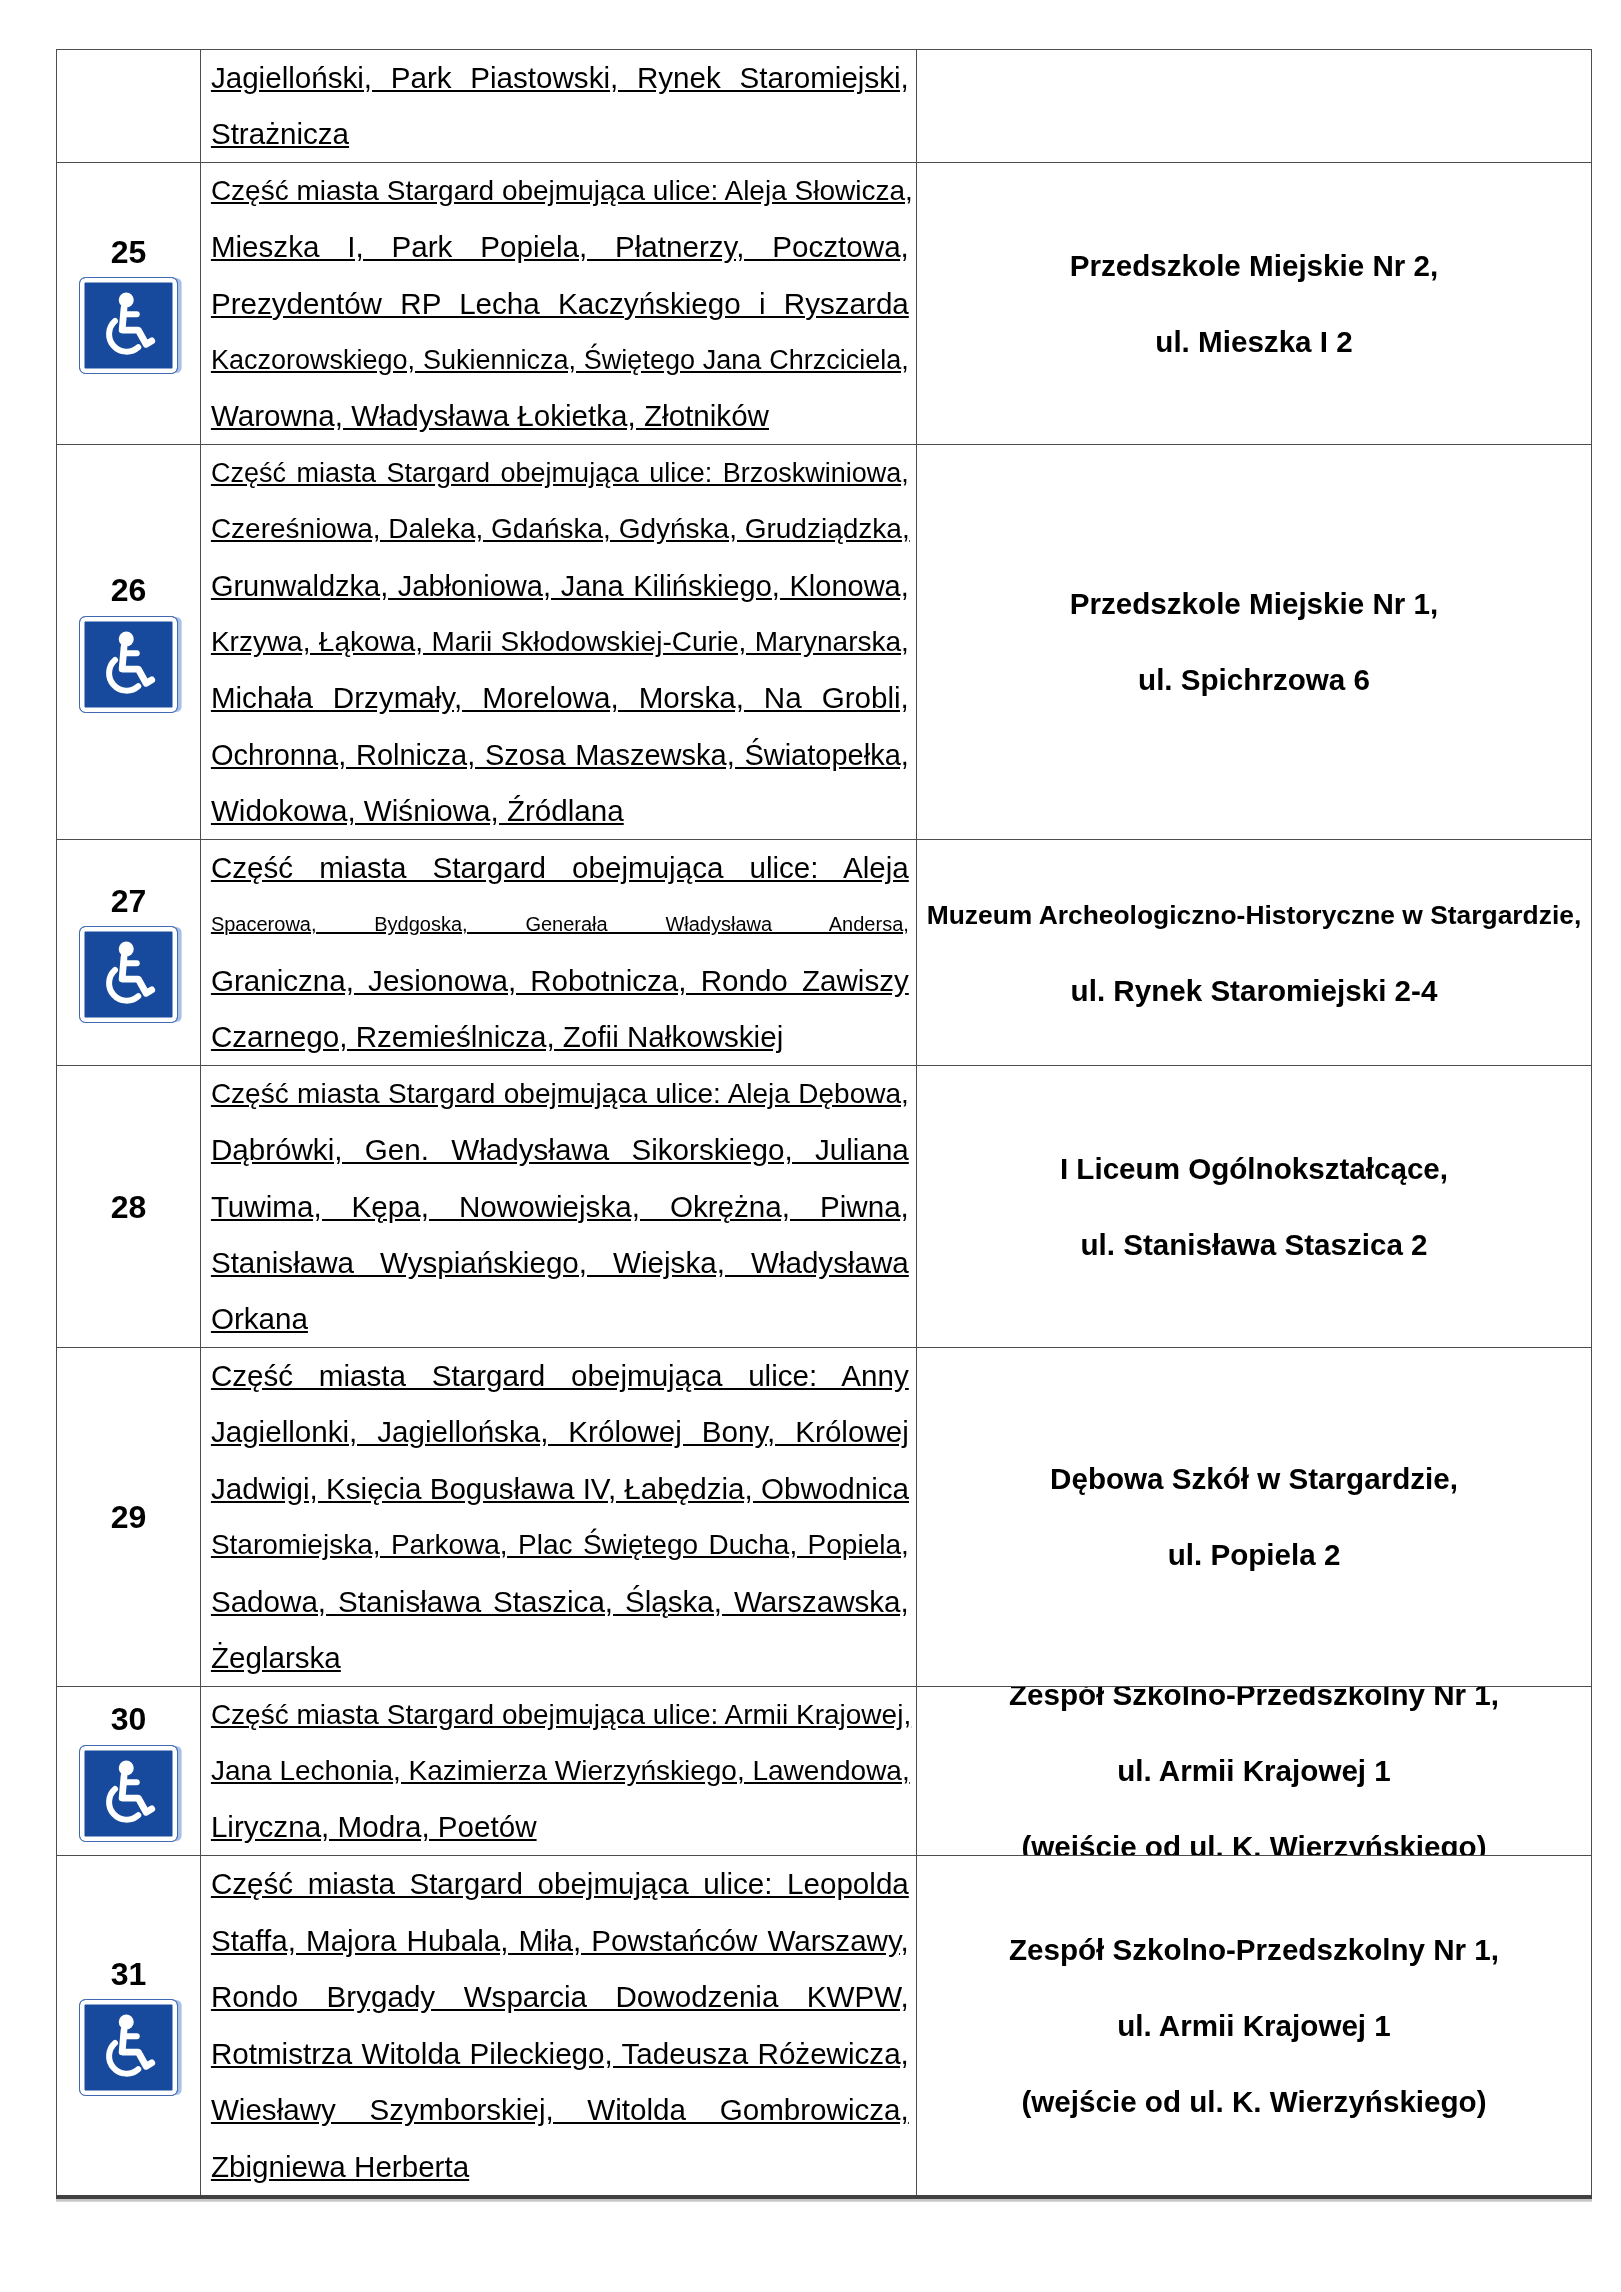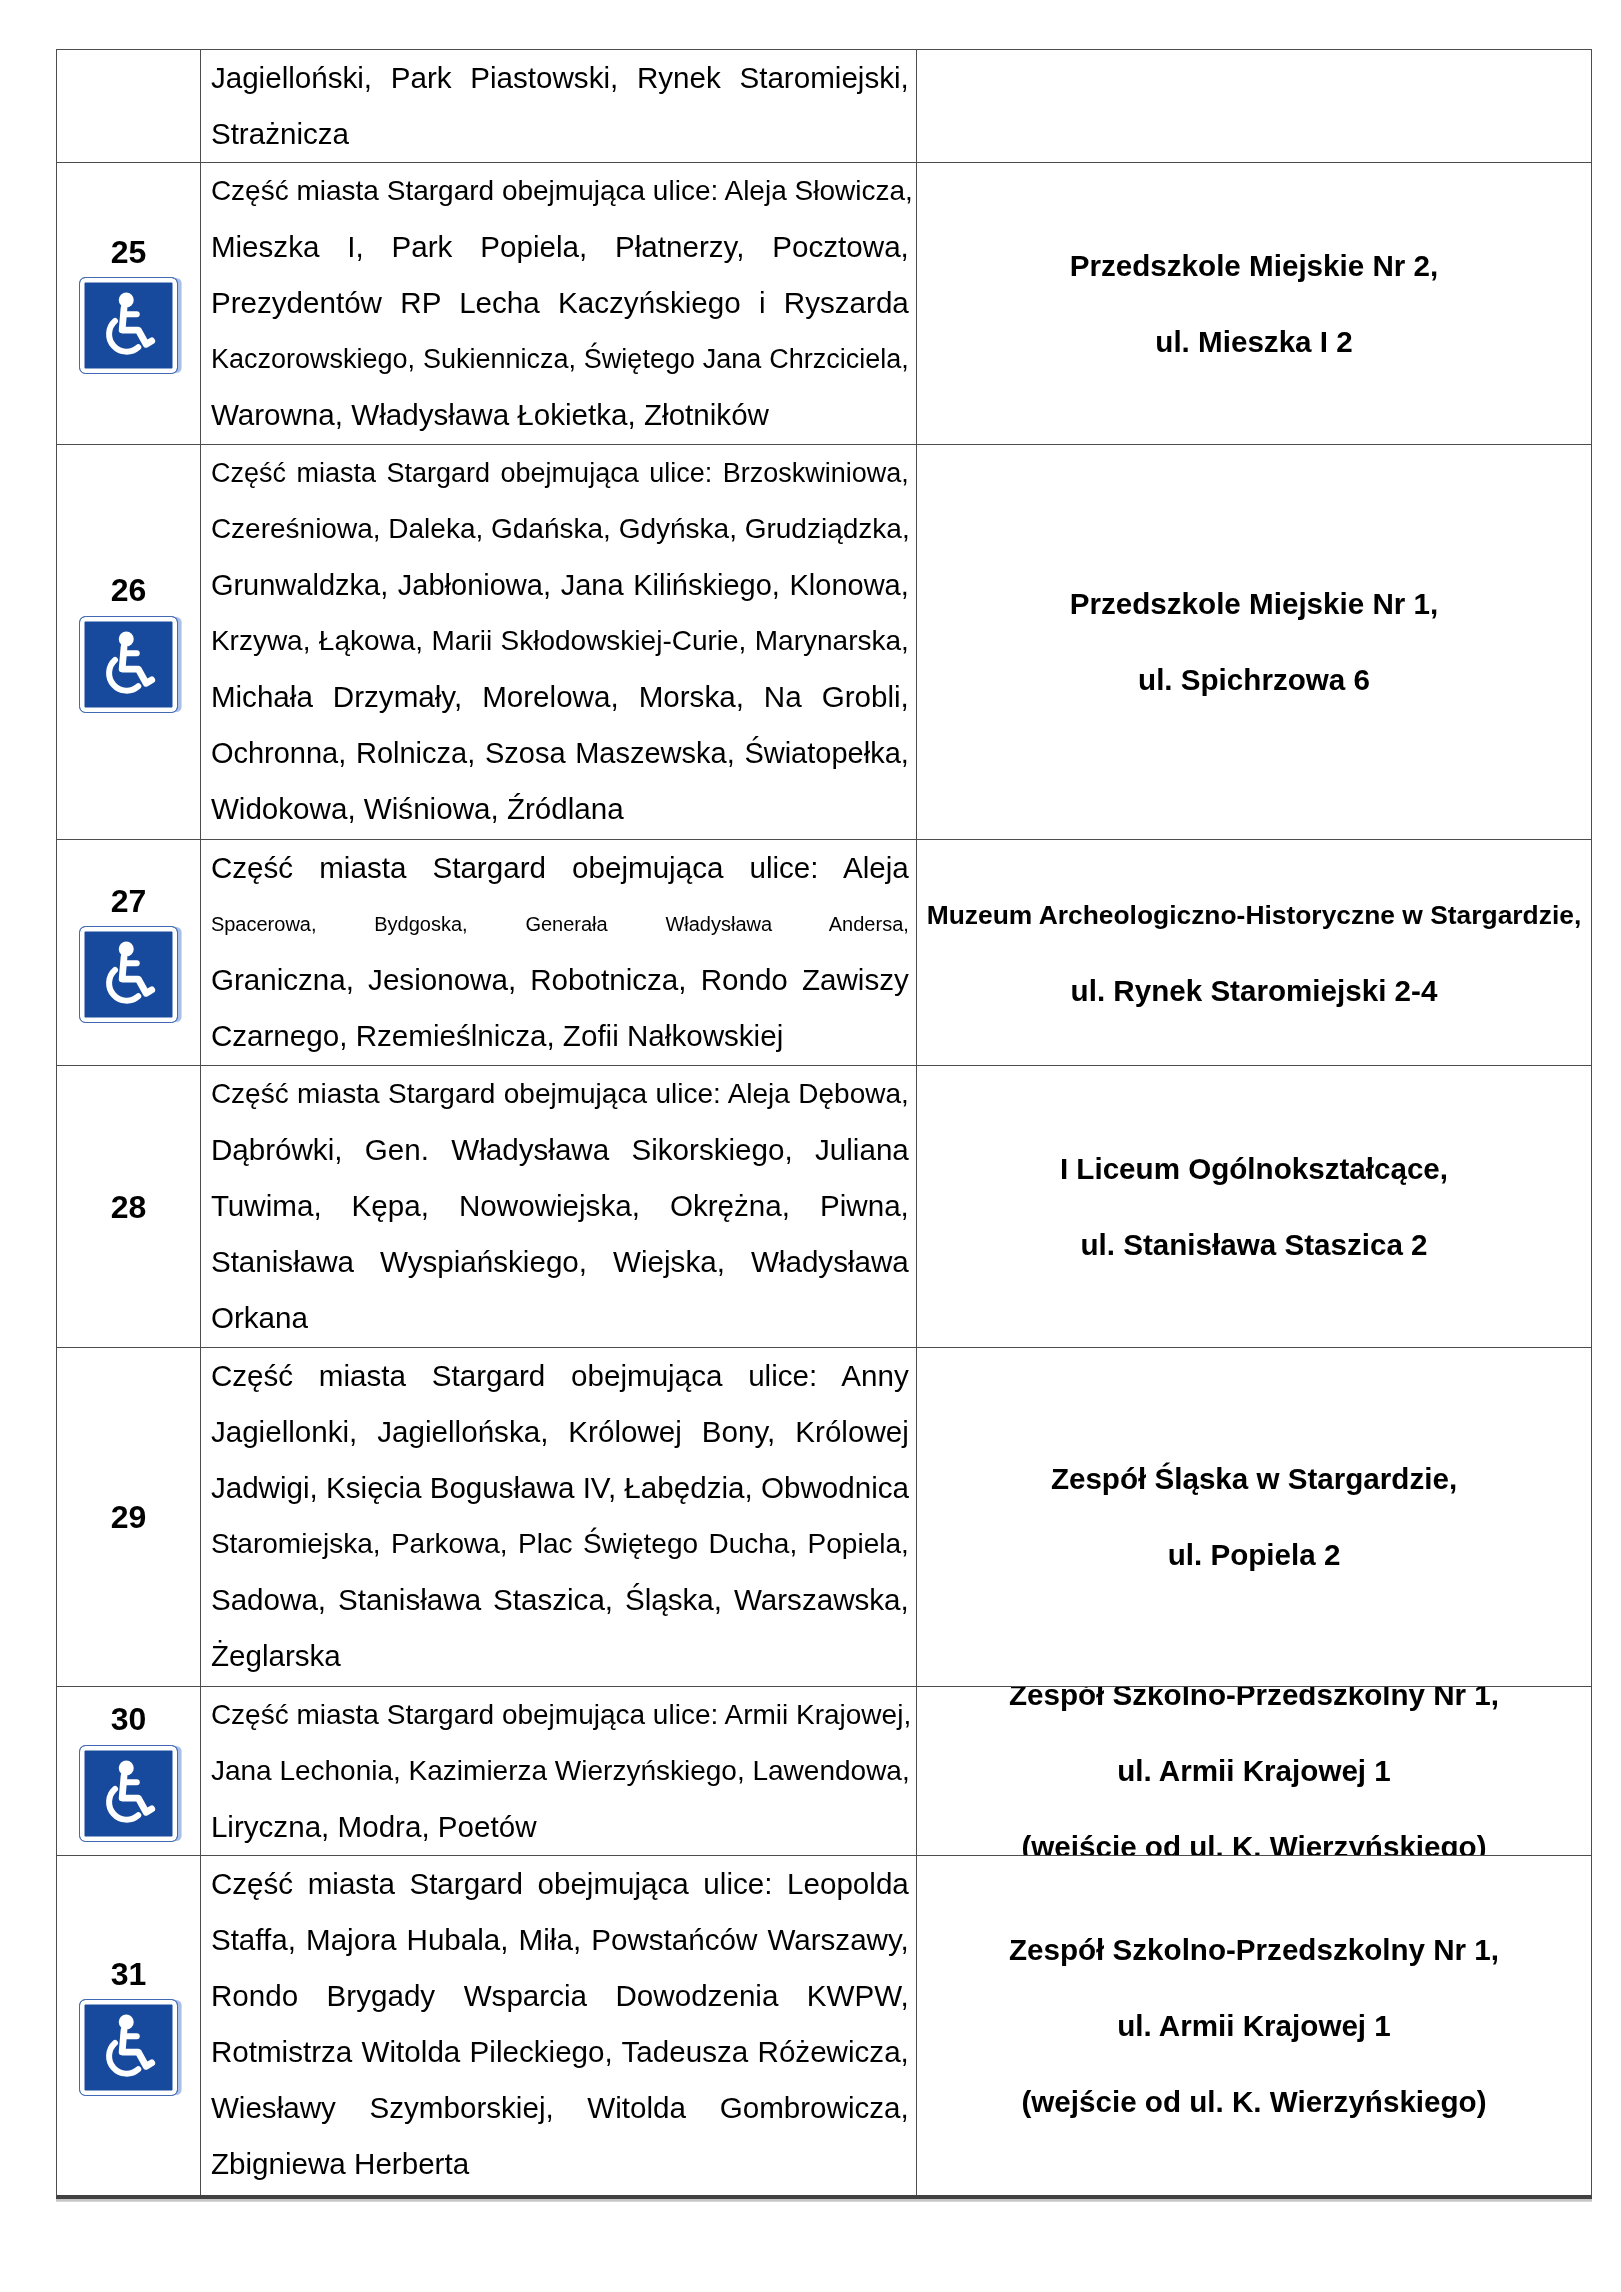--- a/index.html
+++ b/index.html
@@ -17,21 +17,21 @@
   .row { display:flex; }
   .cell {
     box-sizing:border-box;
     border-right:1.8px solid var(--border,#4d4d4d);
     border-bottom:1.8px solid var(--border,#4d4d4d);
     overflow:hidden;
   }
   .row .cell:last-child { border-right:none; }
   .row:last-child .cell { border-bottom:none; }
   .c1 { width:144px; display:flex; flex-direction:column; align-items:center; justify-content:center; gap:6.3px; }
-  .c2 { width:716px; display:flex; flex-direction:column; justify-content:flex-start; padding:0 7.2px 0 9.9px; }
+  .c2 { width:716px; display:flex; flex-direction:column; justify-content:space-between; padding:0 7.2px 0 9.9px;text-decoration:underline; }
   .c3 { width:674px; display:flex; flex-direction:column; justify-content:center; padding:0 7.2px;gap:20px; }
   .num { font-weight:700; font-size:32px; line-height:38px; }
   .line, .lastline {
     font-size:29.6px; line-height:56px; height:56px; white-space:nowrap;
   }
   .line { text-align:justify; text-align-last:justify; }
   .lastline { text-align:left; }
   .locline {
     font-weight:700; font-size:29.6px; line-height:56px; height:56px;
     text-align:center; white-space:nowrap;
@@ -166,21 +166,21 @@
     </div>
     <div class="cell c2 streets">
           <div class="line">Część miasta Stargard obejmująca ulice: Anny</div>
           <div class="line">Jagiellonki, Jagiellońska, Królowej Bony, Królowej</div>
           <div class="line">Jadwigi, Księcia Bogusława IV, Łabędzia, Obwodnica</div>
           <div class="line" style="font-size: 28px;">Staromiejska, Parkowa, Plac Świętego Ducha, Popiela,</div>
           <div class="line">Sadowa, Stanisława Staszica, Śląska, Warszawska,</div>
           <div class="lastline">Żeglarska</div>
         </div>
     <div class="cell c3 loc">
-          <div class="locline">Zespół Śląska w Stargardzie,</div>
+          <div class="locline">Dębowa Szkół w Stargardzie,</div>
           <div class="locline">ul. Popiela 2</div>
         </div>
   </div>
 
   <div class="row" style="height: 169px;">
     <div class="cell c1">
       <div class="num">30</div>
       <div class="sign">
         <svg width="77" height="75" viewBox="0 0 100 100" aria-hidden="true">
           <circle cx="47" cy="16" r="10" fill="#ffffff"></circle>

